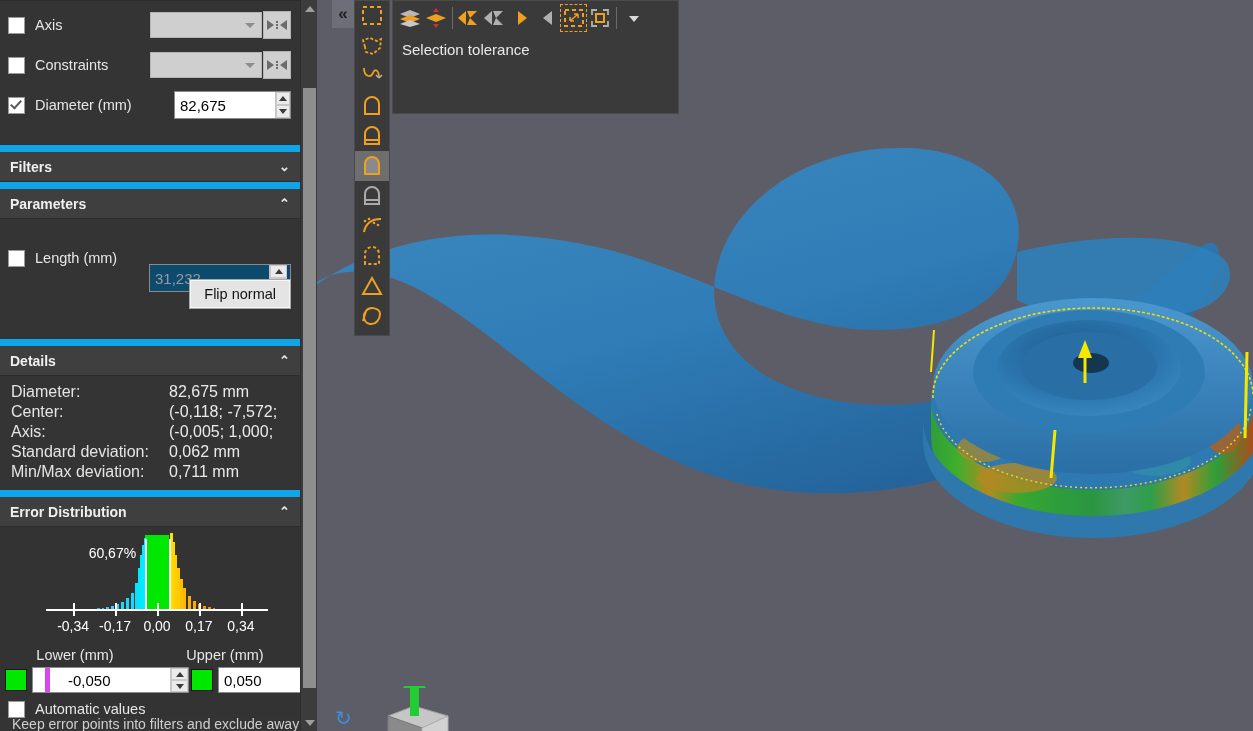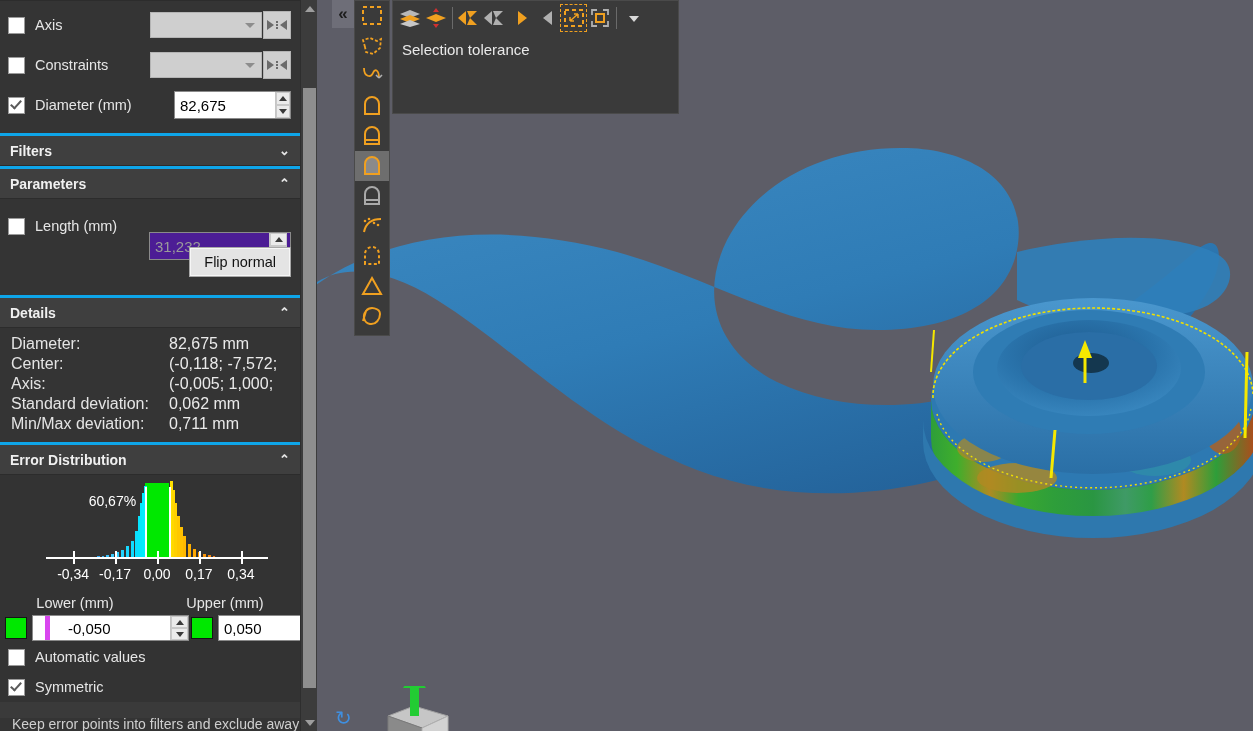--- a/index.html
+++ b/index.html
@@ -1,44 +1,44 @@
 <!DOCTYPE html>
 <html><head>
 <meta charset="utf-8">
 <style>
   html,body{margin:0;padding:0;background:#2b2b2b;}
   body{width:1253px;height:731px;overflow:hidden;font-family:"Liberation Sans",sans-serif;}
   #app{position:relative;width:1253px;height:731px;overflow:hidden;}
 
   
   #left-panel{position:absolute;left:0;top:0;width:300px;height:731px;background:#3a3a3a;overflow:hidden;}
-  .sec-header{height:29px;background:#3f3f3f;border-top:3px solid #0ea5e9;border-bottom:1px solid #2c2c2c;
+  .sec-header{height:29px;background:#3f3f3f;border-top:7px solid #0ea5e9;border-bottom:1px solid #2c2c2c;
      display:flex;align-items:center;padding:0 10px;color:#f0f0f0;font-size:14px;font-weight:bold;}
   .sec-header .chev{margin-left:auto;font-size:13px;color:#e8e8e8;line-height:1;}
-  .sec-body{background:#343434;padding:8px 0;}
+  .sec-body{background:#343434;padding:20px 0;}
   .row{display:flex;align-items:center;height:40px;padding:0 0 0 8px;}
   .cbox{width:15px;height:15px;background:#fff;border:1px solid #9a9a9a;flex:none;position:relative;}
   .cbox.checked::after{content:"";position:absolute;left:4px;top:0px;width:4px;height:9px;
      border:solid #5a5a5a;border-width:0 2px 2px 0;transform:rotate(42deg);}
   .rlabel{color:#e6e6e6;font-size:14.5px;margin-left:10px;white-space:nowrap;}
   .ctl{margin-left:auto;display:flex;align-items:center;padding-right:9px;}
 
   .combo{width:112px;height:26px;background:#cfcfcf;border:1px solid #b4b4b4;display:flex;align-items:center;
      justify-content:flex-end;padding-right:6px;box-sizing:border-box;}
   .combo .dn{width:0;height:0;border-left:5px solid transparent;border-right:5px solid transparent;
      border-top:5px solid #8d8d8d;}
   .pickbtn{width:28px;height:28px;background:#cfcfcf;border:1px solid #b4b4b4;margin-left:1px;
      display:flex;align-items:center;justify-content:center;gap:2px;box-sizing:border-box;}
   .tri-r{width:0;height:0;border-top:5px solid transparent;border-bottom:5px solid transparent;border-left:7px solid #6b6b6b;}
   .tri-l{width:0;height:0;border-top:5px solid transparent;border-bottom:5px solid transparent;border-right:7px solid #6b6b6b;}
   .dots{display:flex;flex-direction:column;gap:1px;}
   .dots i{width:2px;height:2px;background:#6b6b6b;display:block;}
 
   .spinwrap{display:flex;align-items:stretch;height:28px;border:1px solid #8a8a8a;background:#fff;box-sizing:border-box;}
-  .spinwrap.dim{background:#4c1d95;margin-top:40px;}
+  .spinwrap.dim{background:#0c4a6e;margin-top:40px;}
   .spinwrap .val{width:114px;display:flex;align-items:center;padding-left:5px;font-size:15px;color:#000;}
   .spinwrap.dim .val{color:#9a9a9a;}
   .spincol{width:17px;display:flex;flex-direction:column;border-left:1px solid #c5c5c5;background:#eee;}
   .spincol div{flex:1;display:flex;align-items:center;justify-content:center;border:1px solid #c9c9c9;background:#ebebeb;box-sizing:border-box;}
   .sp-up{width:0;height:0;border-left:4px solid transparent;border-right:4px solid transparent;border-bottom:5px solid #3a3a3a;}
   .sp-dn{width:0;height:0;border-left:4px solid transparent;border-right:4px solid transparent;border-top:5px solid #3a3a3a;}
 
   .btnrow{display:flex;justify-content:flex-end;padding:2px 9px 10px 0;}
   .flipbtn{background:#e4e4e4;border:1px solid #a8a8a8;padding:6px 14px;font-size:14.5px;color:#111;
      box-shadow:inset 0 0 0 1px #f6f6f6;}

